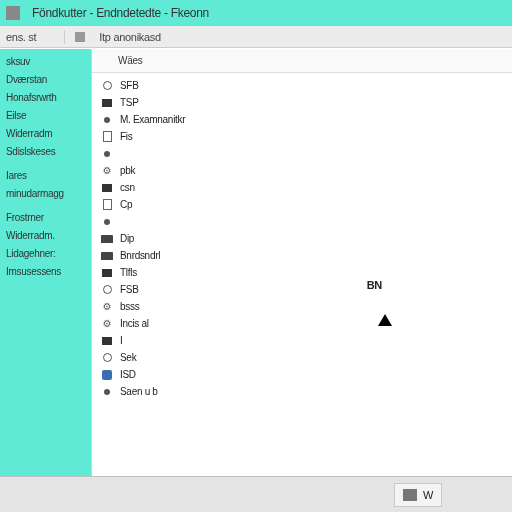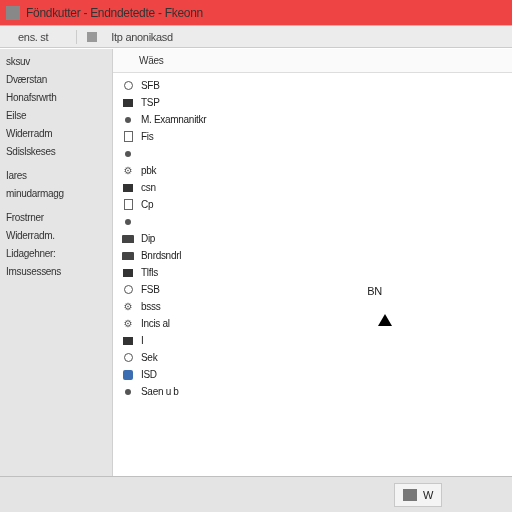--- a/index.html
+++ b/index.html
@@ -9,54 +9,54 @@
     font-size: 11px;
     background: #d8d8d8;
     color: #222;
   }
   .window {
     width: 512px; height: 512px;
     display: flex; flex-direction: column;
   }
   .titlebar {
     height: 26px;
-    background: #ef4444;
+    background: #5eead4;
     border-bottom: 1px solid #bbb;
     display: flex; align-items: center;
     padding: 0 6px;
-    gap: 6px;
+    gap: 12px;
     font-size: 12px;
     color: #333;
   }
   .titlebar .app-icon {
     width: 14px; height: 14px;
     background: #888;
   }
   .toolbar {
     height: 22px;
     background: #ececec;
     border-bottom: 1px solid #ccc;
     display: flex; align-items: center;
     padding: 0 6px;
     font-size: 11px;
     color: #444;
     gap: 10px;
   }
   .toolbar .tool-left {
-    display: flex; align-items: flex-start; gap: 4px; margin-left: 12px;
+    display: flex; align-items: flex-start; gap: 4px;
   }
   .content {
     flex: 1;
     display: flex;
     background: #fff;
     border-top: 1px solid #fff;
   }
   .sidebar {
-    width: 113px;
-    background: #e5e5e5;
+    width: 92px;
+    background: #5eead4;
     border-right: 1px solid #d0d0d0;
     padding: 4px 0;
     overflow: hidden;
   }
   .sidebar .side-item {
     padding: 2px 6px;
     white-space: nowrap;
     overflow: hidden;
     text-overflow: clip;
     color: #333;
@@ -117,23 +117,23 @@
     top: 265px;
     width: 0; height: 0;
     border-left: 7px solid transparent;
     border-right: 7px solid transparent;
     border-bottom: 12px solid #000;
     transform: rotate(0deg);
   }
   .badge-right {
     position: absolute;
     right: 130px;
-    top: 236px;
+    top: 230px;
     font-size: 11px;
-    font-weight: normal;
+    font-weight: bold;
     color: #222;
   }
   .statusbar {
     height: 36px;
     background: #e4e4e4;
     border-top: 1px solid #bfbfbf;
     display: flex; align-items: center; justify-content: flex-end;
     padding: 0 70px 0 8px;
     gap: 4px;
   }

